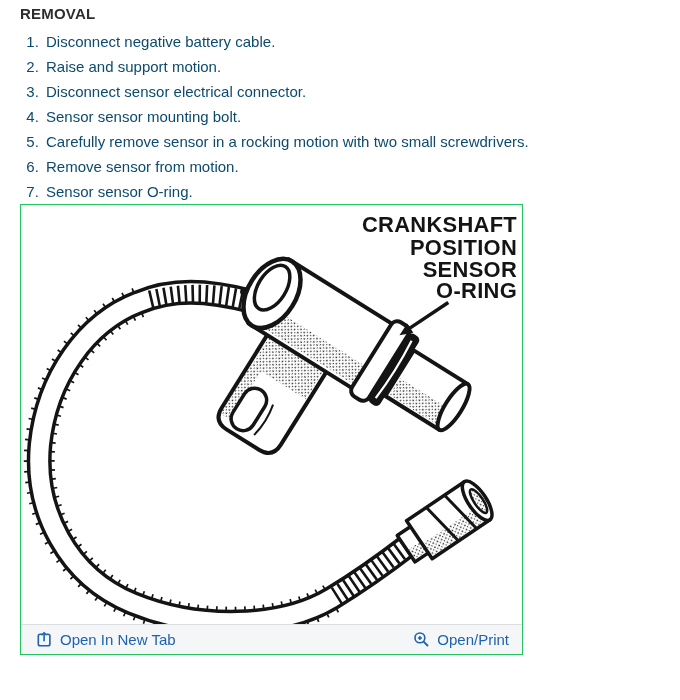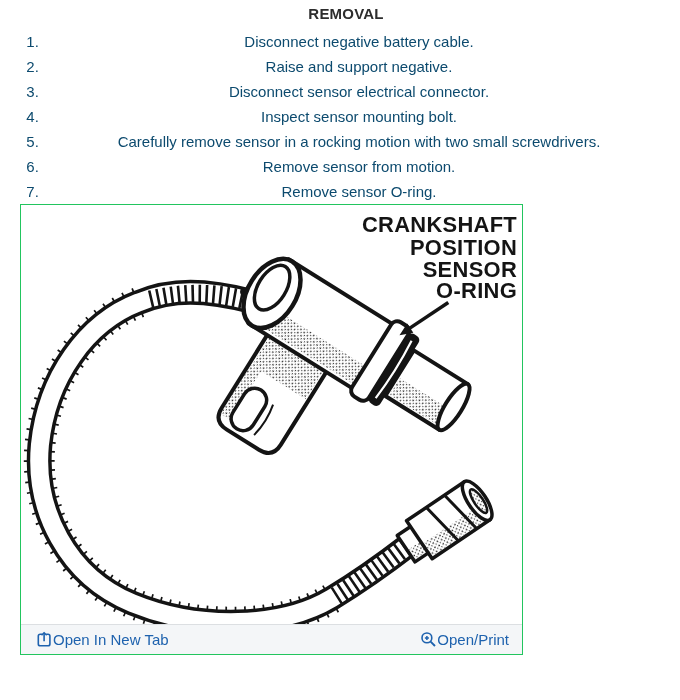--- a/index.html
+++ b/index.html
@@ -3,21 +3,21 @@
 <meta charset="utf-8">
 <style>
   * { box-sizing: border-box; }
   html, body { margin: 0; padding: 0; }
   body {
     width: 680px; height: 700px; overflow: hidden;
     background: #ffffff;
     font-family: "Liberation Sans", sans-serif;
     color: #474747;
   }
-  .page { padding: 5px 8px 0 20px; text-align: center; }
+  .page { padding: 5px 8px 0 20px; }
 
   .removal-heading {
     font-size: 15px; font-weight: bold; color: #2d2d2d;
     line-height: 17px; margin: 0; letter-spacing: 0.2px;
   }
   ol.steps {
     margin: 7px 0 0 0; padding-left: 23px;
     font-size: 15px; line-height: 25px; color: #0c4a6e;
   }
   ol.steps li { padding-left: 3px; }
@@ -37,47 +37,47 @@
   .figure-canvas svg.diagram { display: block; width: 100%; height: 100%; }
 
   .figure-footer {
     height: 30px; flex: 0 0 30px;
     border-top: 1px solid #dcdfe2;
     background: #f4f6f8;
     display: flex; align-items: center; justify-content: space-between;
     padding: 0 13px 0 15px;
   }
   .fig-link {
-    display: inline-flex; align-items: center; 
+    display: inline-flex; align-items: center; gap: 7px;
     color: #1e62ae; font-size: 15px; text-decoration: none; cursor: pointer;
     line-height: 1;
   }
   .fig-link svg { display: block; }
 
   .diagram-label-text {
     font-family: "Liberation Sans", sans-serif;
     font-weight: bold; font-size: 22px; letter-spacing: 0.3px;
     fill: #141414;
   }
 </style>
 </head>
 <body>
 
 <div class="page">
 
   <h2 class="removal-heading">REMOVAL</h2>
 
   <ol class="steps">
     <li>Disconnect negative battery cable.</li>
-    <li>Raise and support negative.</li>
+    <li>Raise and support motion.</li>
     <li>Disconnect sensor electrical connector.</li>
-    <li>Inspect sensor mounting bolt.</li>
+    <li>Sensor sensor mounting bolt.</li>
     <li>Carefully remove sensor in a rocking motion with two small screwdrivers.</li>
     <li>Remove sensor from motion.</li>
-    <li>Remove sensor O-ring.</li>
+    <li>Sensor sensor O-ring.</li>
   </ol>
 
 
   <div class="figure-frame">
 
     <div class="figure-canvas">
       <svg class="diagram" viewBox="0 0 503 419">
         <defs>
           <pattern id="stip" width="4.5" height="4.5" patternUnits="userSpaceOnUse" patternTransform="rotate(12)">
             <circle cx="1" cy="1.3" r="0.8" fill="#1a1a1a"></circle>

